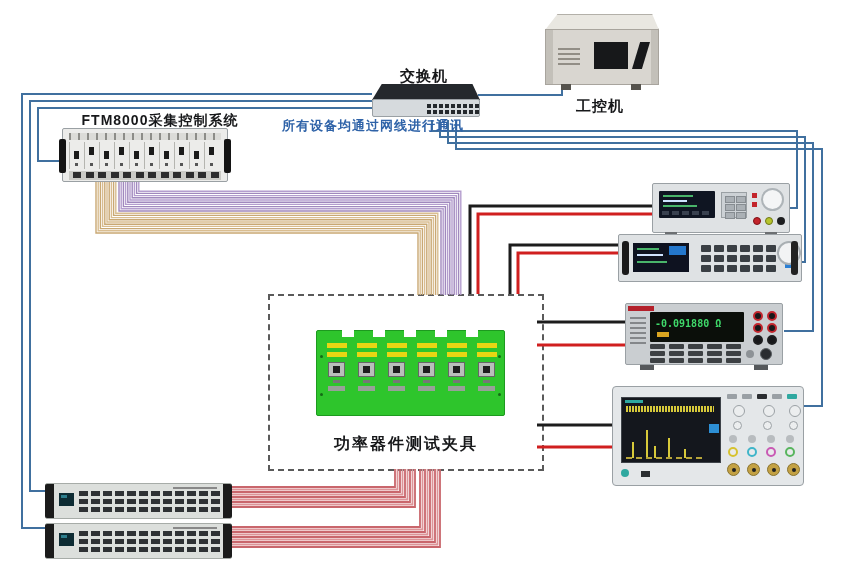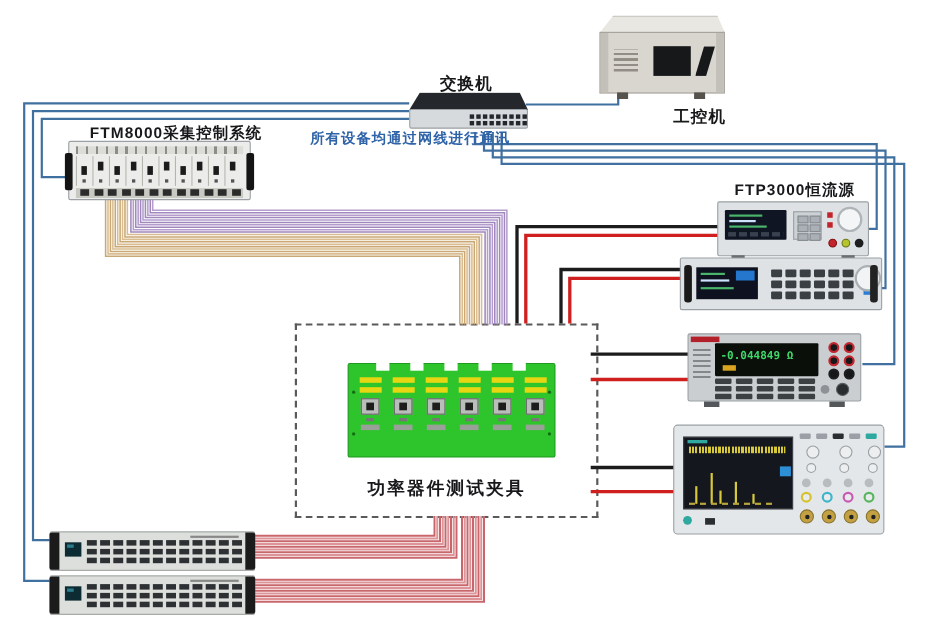--- a/index.html
+++ b/index.html
@@ -291,21 +291,21 @@
       </div>
     <div class="abs" style="left:166px;top:27px;width:7px;height:6px;background:#2a7fd4;"></div>
     <div class="abs" style="left:158px;top:6px;width:24px;height:24px;background:#f2f3f4;border:2px solid #a9afb3;border-radius:50%;box-sizing:border-box;"></div>
     <div class="abs" style="right:3px;top:6px;width:7px;height:34px;background:#222;border-radius:3px;"></div>
   </div>
 
   <div class="device body-metal" style="left:625px;top:303px;width:158px;height:62px;background:#caced1;">
     <div class="abs" style="left:2px;top:2px;width:26px;height:5px;background:#b3202a;"></div>
     <div class="abs" style="left:4px;top:10px;width:16px;height:30px;background:repeating-linear-gradient(0deg,#84878a 0 2px,transparent 2px 5px);"></div>
     <div class="abs" style="left:24px;top:8px;width:94px;height:30px;background:#0b0f0a;border-radius:1px;">
-      <div class="abs" style="left:5px;top:6px;font-family:'DejaVu Sans Mono',monospace;font-size:10px;font-weight:bold;color:#3fd96a;white-space:nowrap;">-0.044849 Ω</div>
+      <div class="abs" style="left:5px;top:6px;font-family:'DejaVu Sans Mono',monospace;font-size:10px;font-weight:bold;color:#3fd96a;white-space:nowrap;">-0.091880 Ω</div>
       <div class="abs" style="left:7px;top:20px;width:12px;height:5px;background:#d9a521;"></div>
     </div>
     <div class="abs" style="left:24px;top:40px;width:94px;height:20px;" id="dmm-pad">
         <div style="position: absolute; left: 0px; top: 0px; width: 15px; height: 5px; background: rgb(60, 64, 67); border-radius: 1px;"></div>
         <div style="position: absolute; left: 19px; top: 0px; width: 15px; height: 5px; background: rgb(60, 64, 67); border-radius: 1px;"></div>
         <div style="position: absolute; left: 38px; top: 0px; width: 15px; height: 5px; background: rgb(60, 64, 67); border-radius: 1px;"></div>
         <div style="position: absolute; left: 57px; top: 0px; width: 15px; height: 5px; background: rgb(60, 64, 67); border-radius: 1px;"></div>
         <div style="position: absolute; left: 76px; top: 0px; width: 15px; height: 5px; background: rgb(60, 64, 67); border-radius: 1px;"></div>
         <div style="position: absolute; left: 0px; top: 7px; width: 15px; height: 5px; background: rgb(60, 64, 67); border-radius: 1px;"></div>
         <div style="position: absolute; left: 19px; top: 7px; width: 15px; height: 5px; background: rgb(60, 64, 67); border-radius: 1px;"></div>
@@ -470,17 +470,16 @@
       <div style="position: absolute; left: 94px; top: 24px; width: 9px; height: 5px; background: rgb(46, 49, 52);"></div>
       <div style="position: absolute; left: 106px; top: 24px; width: 9px; height: 5px; background: rgb(46, 49, 52);"></div>
       <div style="position: absolute; left: 118px; top: 24px; width: 9px; height: 5px; background: rgb(46, 49, 52);"></div>
       <div style="position: absolute; left: 130px; top: 24px; width: 9px; height: 5px; background: rgb(46, 49, 52);"></div>
       <div style="position: absolute; left: 142px; top: 24px; width: 9px; height: 5px; background: rgb(46, 49, 52);"></div>
       <div style="position: absolute; left: 154px; top: 24px; width: 9px; height: 5px; background: rgb(46, 49, 52);"></div>
       <div style="position: absolute; left: 166px; top: 24px; width: 9px; height: 5px; background: rgb(46, 49, 52);"></div>
     </div>
 
   <div class="lbl" style="left:364px;top:67px;width:120px;font-size:15px;">交换机</div>
-  <div class="lbl" style="left:540px;top:97px;width:120px;font-size:15px;text-align:right;">工控机</div>
+  <div class="lbl" style="left:540px;top:97px;width:120px;font-size:15px;">工控机</div>
   <div class="lbl" style="left:60px;top:112px;width:200px;">FTM8000采集控制系统</div>
   <div class="note" style="left:282px;top:117px;">所有设备均通过网线进行通讯</div>
-  <div class="lbl" style="left:640px;top:164px;width:165px;">FTP3000恒流源</div>
 </div>
 
 </body></html>

